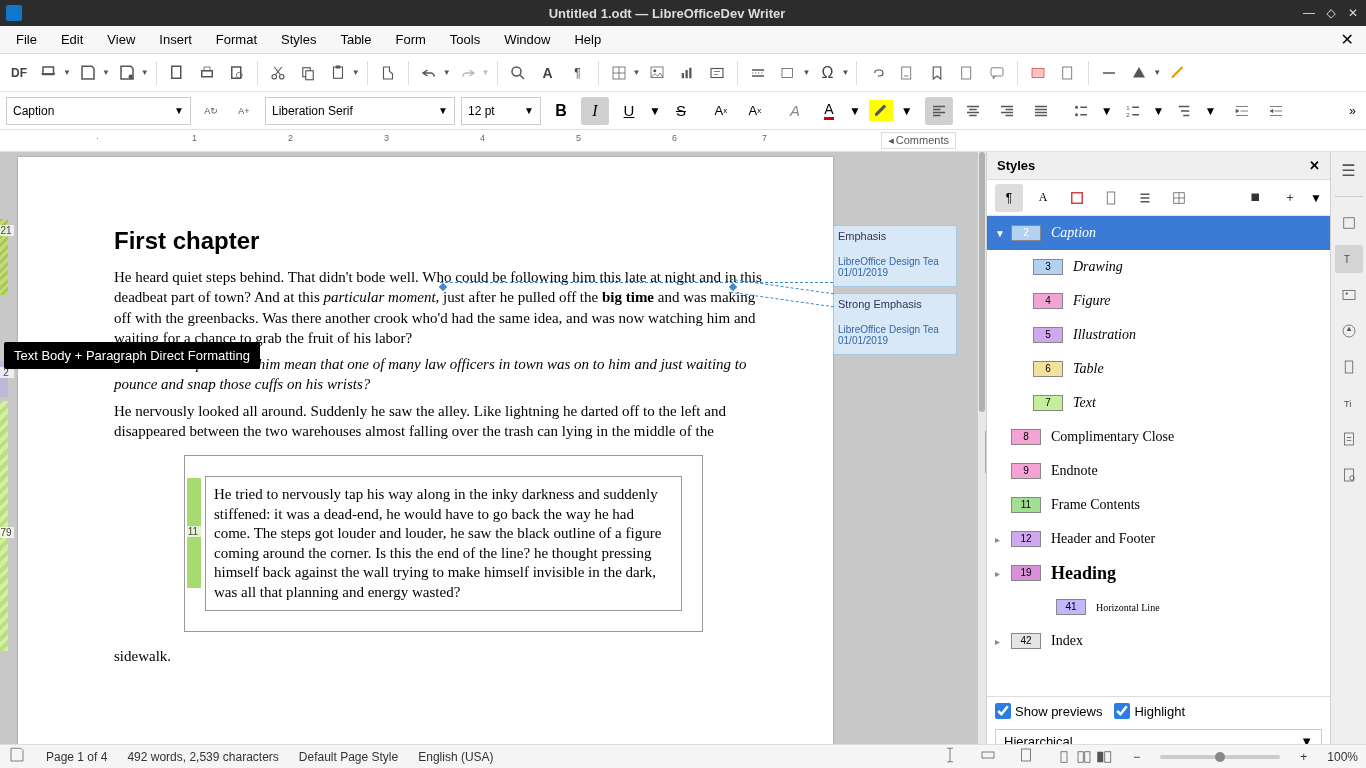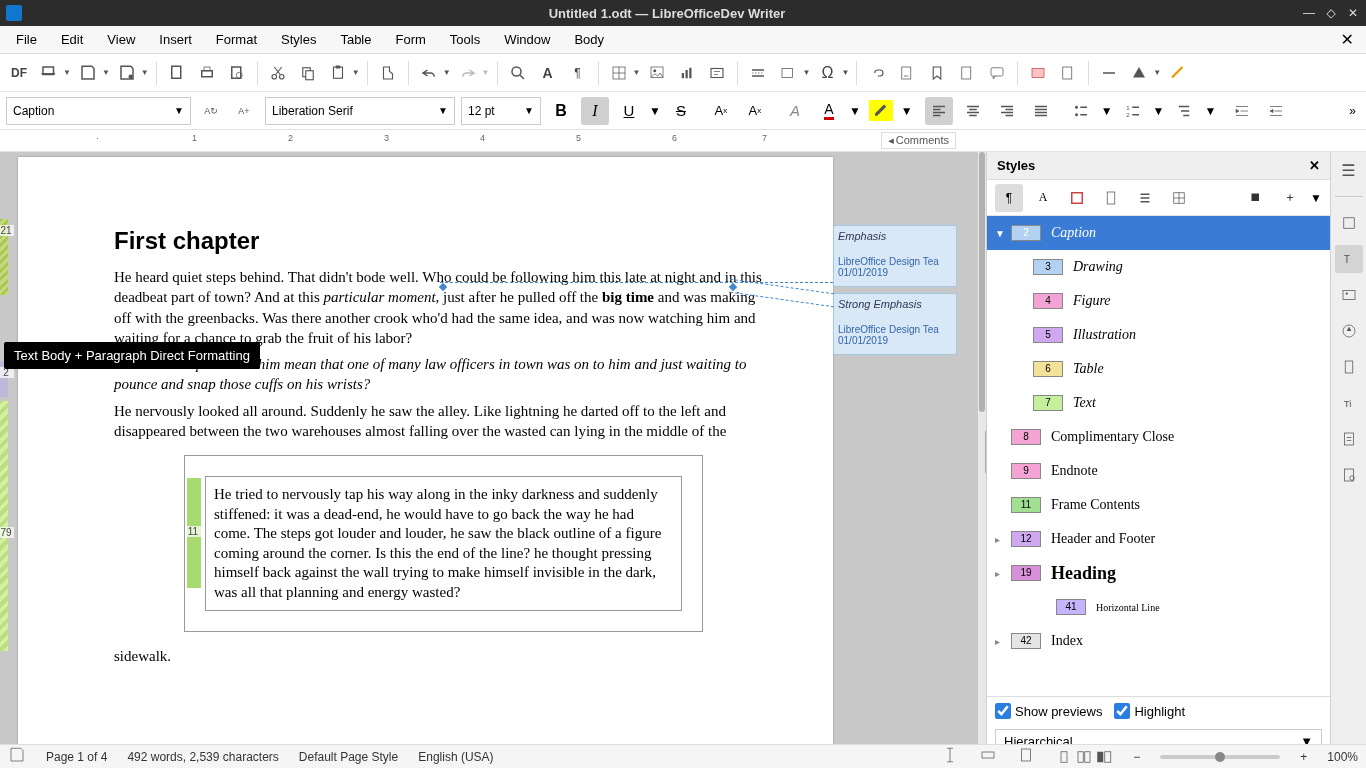--- a/index.html
+++ b/index.html
@@ -44,21 +44,21 @@
 .page-content .quote { font-style: italic; }
 .page-content .textbox { border: 1px solid #999; margin: 14px 70px 14px 70px; padding: 20px; position: relative; }
 .page-content .textbox .inner { border: 1px solid #999; padding: 8px; font-family: "Liberation Serif", Georgia, serif; font-size: 15px; line-height: 1.3; position: relative; }
 .margin-bar { position: absolute; width: 14px; background: repeating-linear-gradient(-45deg, #c4d980, #c4d980 3px, #a8c850 3px, #a8c850 6px); }
 .margin-bar.blue { background: #bfb8db; }
 .margin-bar.green2 { background: #a7db72; }
 .margin-bar-num { position: absolute; width: 16px; font-size: 10px; text-align: center; color: #444; background: rgba(255,255,255,0.7); }
 
 .comments-col { position: absolute; left: 833px; top: 5px; width: 124px; }
 .comment { background: #d8e8f6; border: 1px solid #a4c7e2; border-radius: 2px; margin-bottom: 6px; padding: 4px 4px; font-size: 11px; overflow: hidden; min-height: 62px; }
-.comment .type { color: #335; font-style: italic; }
+.comment .type { color: #335; }
 .comment .author { color: #3366aa; font-size: 10px; margin-top: 14px; white-space: nowrap; }
 .comment .date { color: #3366aa; font-size: 10px; }
 
 .tooltip { position: absolute; background: #000; color: #fff; padding: 6px 10px; font-size: 13px; border-radius: 2px; }
 
 .sidebar-tabs { width: 36px; background: #efefef; border-left: 1px solid #d0d0d0; display: flex; flex-direction: column; align-items: center; padding-top: 4px; gap: 8px; }
 .sidebar-tabs .stab { width: 28px; height: 28px; display: flex; align-items: center; justify-content: center; cursor: pointer; border-radius: 3px; font-size: 16px; color: #555; }
 .sidebar-tabs .stab.active { background: #d4d4d4; }
 .sidebar-tabs .hl { height: 1px; background: #ccc; width: 28px; margin: 4px 0; }
 
@@ -115,21 +115,21 @@
   <span class="menu-item">File</span>
   <span class="menu-item">Edit</span>
   <span class="menu-item">View</span>
   <span class="menu-item">Insert</span>
   <span class="menu-item">Format</span>
   <span class="menu-item">Styles</span>
   <span class="menu-item">Table</span>
   <span class="menu-item">Form</span>
   <span class="menu-item">Tools</span>
   <span class="menu-item">Window</span>
-  <span class="menu-item">Body</span>
+  <span class="menu-item">Help</span>
   <span class="close-doc">✕</span>
 </div>
 
 <div class="toolbar">
   <div class="tb-btn" style="font-weight:bold;font-size:12px">DF</div>
   <div class="tb-btn">
       <svg viewBox="0 0 24 24">
         <rect x="4" y="4" width="14" height="10" fill="none" stroke="#555" stroke-width="2"></rect>
         <rect x="2" y="12" width="18" height="2" fill="#555"></rect>
       </svg>
@@ -438,21 +438,21 @@
       <div class="margin-bar-num" style="left:-20px;top:68px">21</div>
       <div class="margin-bar blue" style="left:-24px;top:204px;height:36px"></div>
       <div class="margin-bar-num" style="left:-20px;top:210px">2</div>
       <div class="margin-bar" style="left:-24px;top:244px;height:250px;background:repeating-linear-gradient(-45deg,#d4efa0,#d4efa0 4px,#b8df80 4px,#b8df80 8px)"></div>
       <div class="margin-bar-num" style="left:-20px;top:370px">79</div>
 
       <div class="page-content">
         <h1>First chapter</h1>
         <p><span>He heard quiet steps behind. That didn't bode well. Who could be following him this late at night and in this deadbeat part of town? And at this </span><em>particular moment</em><span>, just after he pulled off the </span><strong>big time</strong><span> and was making off with the greenbacks. Was there another crook who'd had the same idea, and was now watching him and waiting for a chance to grab the fruit of his labor?</span></p>
         <p class="quote">Or did the steps behind him mean that one of many law officers in town was on to him and just waiting to pounce and snap those cuffs on his wrists?</p>
-        <p>He nervously looked all around. Suddenly he saw the alley. Like lightning he darted off to the left and disappeared between the two warehouses almost falling over the wasted can lying in the middle of the</p>
+        <p>He nervously looked all around. Suddenly he saw the alley. Like lightning he darted off to the left and disappeared between the two warehouses almost falling over the trash can lying in the middle of the</p>
         <div class="textbox">
           <div class="margin-bar green2" style="left:2px;top:22px;height:110px"></div>
           <div class="margin-bar-num" style="left:0px;top:70px">11</div>
           <div class="inner">He tried to nervously tap his way along in the inky darkness and suddenly stiffened: it was a dead-end, he would have to go back the way he had come. The steps got louder and louder, he saw the black outline of a figure coming around the corner. Is this the end of the line? he thought pressing himself back against the wall trying to make himself invisible in the dark, was all that planning and energy wasted?</div>
         </div>
         <p>sidewalk.</p>
       </div>
     </div>
 
     <div class="comments-col">

